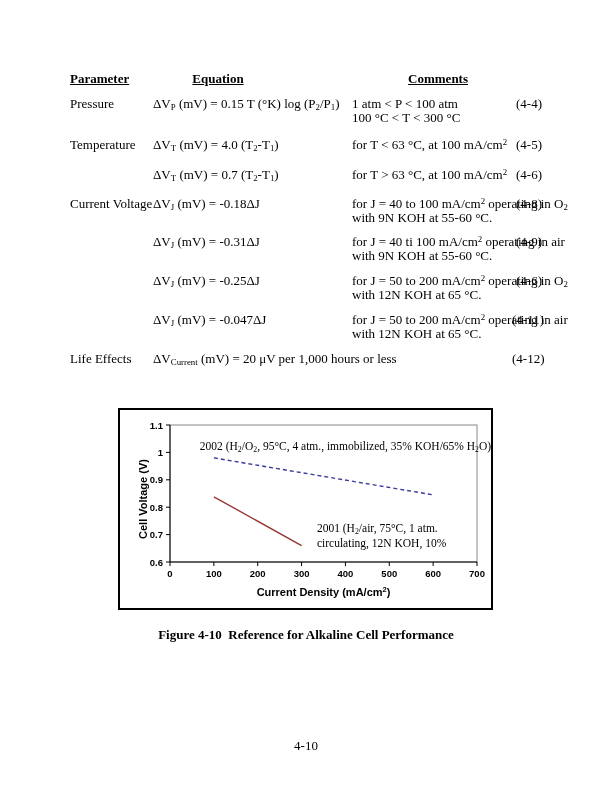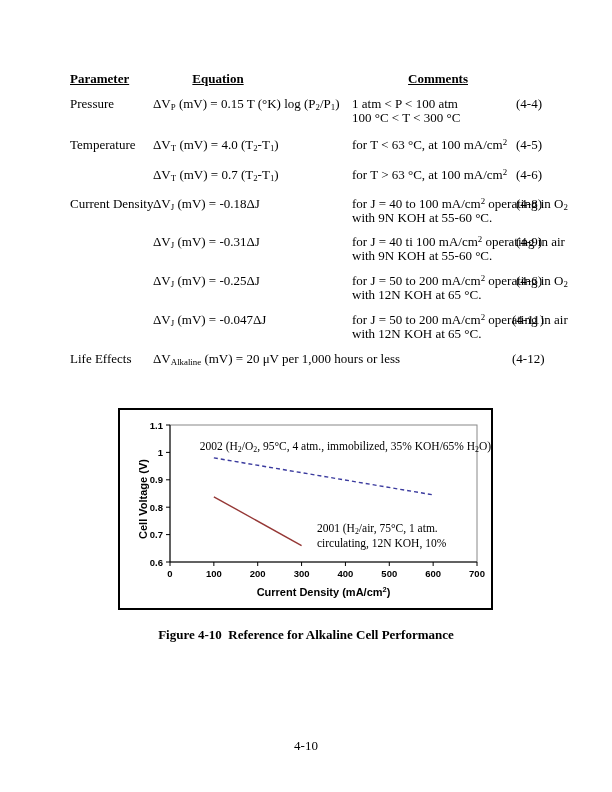--- a/index.html
+++ b/index.html
@@ -82,21 +82,21 @@
   <div class="trow" style="top:168px">
     <div class="c-param"></div>
     <div class="c-eq">ΔV<sub>T</sub> (mV) = 0.7 (T<sub>2</sub>-T<sub>1</sub>)</div>
     <div class="c-com">
       <div>for T &gt; 63 °C, at 100 mA/cm<sup>2</sup></div>
     </div>
     <div class="c-num">(4-6)</div>
   </div>
 
   <div class="trow" style="top:197px">
-    <div class="c-param">Current Density</div>
+    <div class="c-param">Current Voltage</div>
     <div class="c-eq">ΔV<sub>J</sub> (mV) = -0.18ΔJ</div>
     <div class="c-com">
       <div>for J = 40 to 100 mA/cm<sup>2</sup> operating in O<sub>2</sub></div>
       <div>with 9N KOH at 55-60 °C.</div>
     </div>
     <div class="c-num">(4-8)</div>
   </div>
 
   <div class="trow" style="top:235px">
     <div class="c-param"></div>
@@ -123,21 +123,21 @@
     <div class="c-eq">ΔV<sub>J</sub> (mV) = -0.047ΔJ</div>
     <div class="c-com">
       <div>for J = 50 to 200 mA/cm<sup>2</sup> operating in air</div>
       <div>with 12N KOH at 65 °C.</div>
     </div>
     <div class="c-num">(4-11)</div>
   </div>
 
   <div class="trow" style="top:352px">
     <div class="c-param">Life Effects</div>
-    <div class="c-eq">ΔV<sub>Alkaline</sub> (mV) = 20 μV per 1,000 hours or less</div>
+    <div class="c-eq">ΔV<sub>Current</sub> (mV) = 20 μV per 1,000 hours or less</div>
     <div class="c-com"></div>
     <div class="c-num">(4-12)</div>
   </div>
 
   <div id="figure-box">
     <svg id="chart-svg" width="367" height="194">
         <rect x="50" y="15" width="307" height="137" fill="none" stroke="#888888" stroke-width="1"></rect>
         <line x1="50" y1="152" x2="50" y2="156" stroke="#000"></line>
         <text x="50" y="167" text-anchor="middle" class="tick-label">0</text>
         <line x1="93.85714285714286" y1="152" x2="93.85714285714286" y2="156" stroke="#000"></line>

